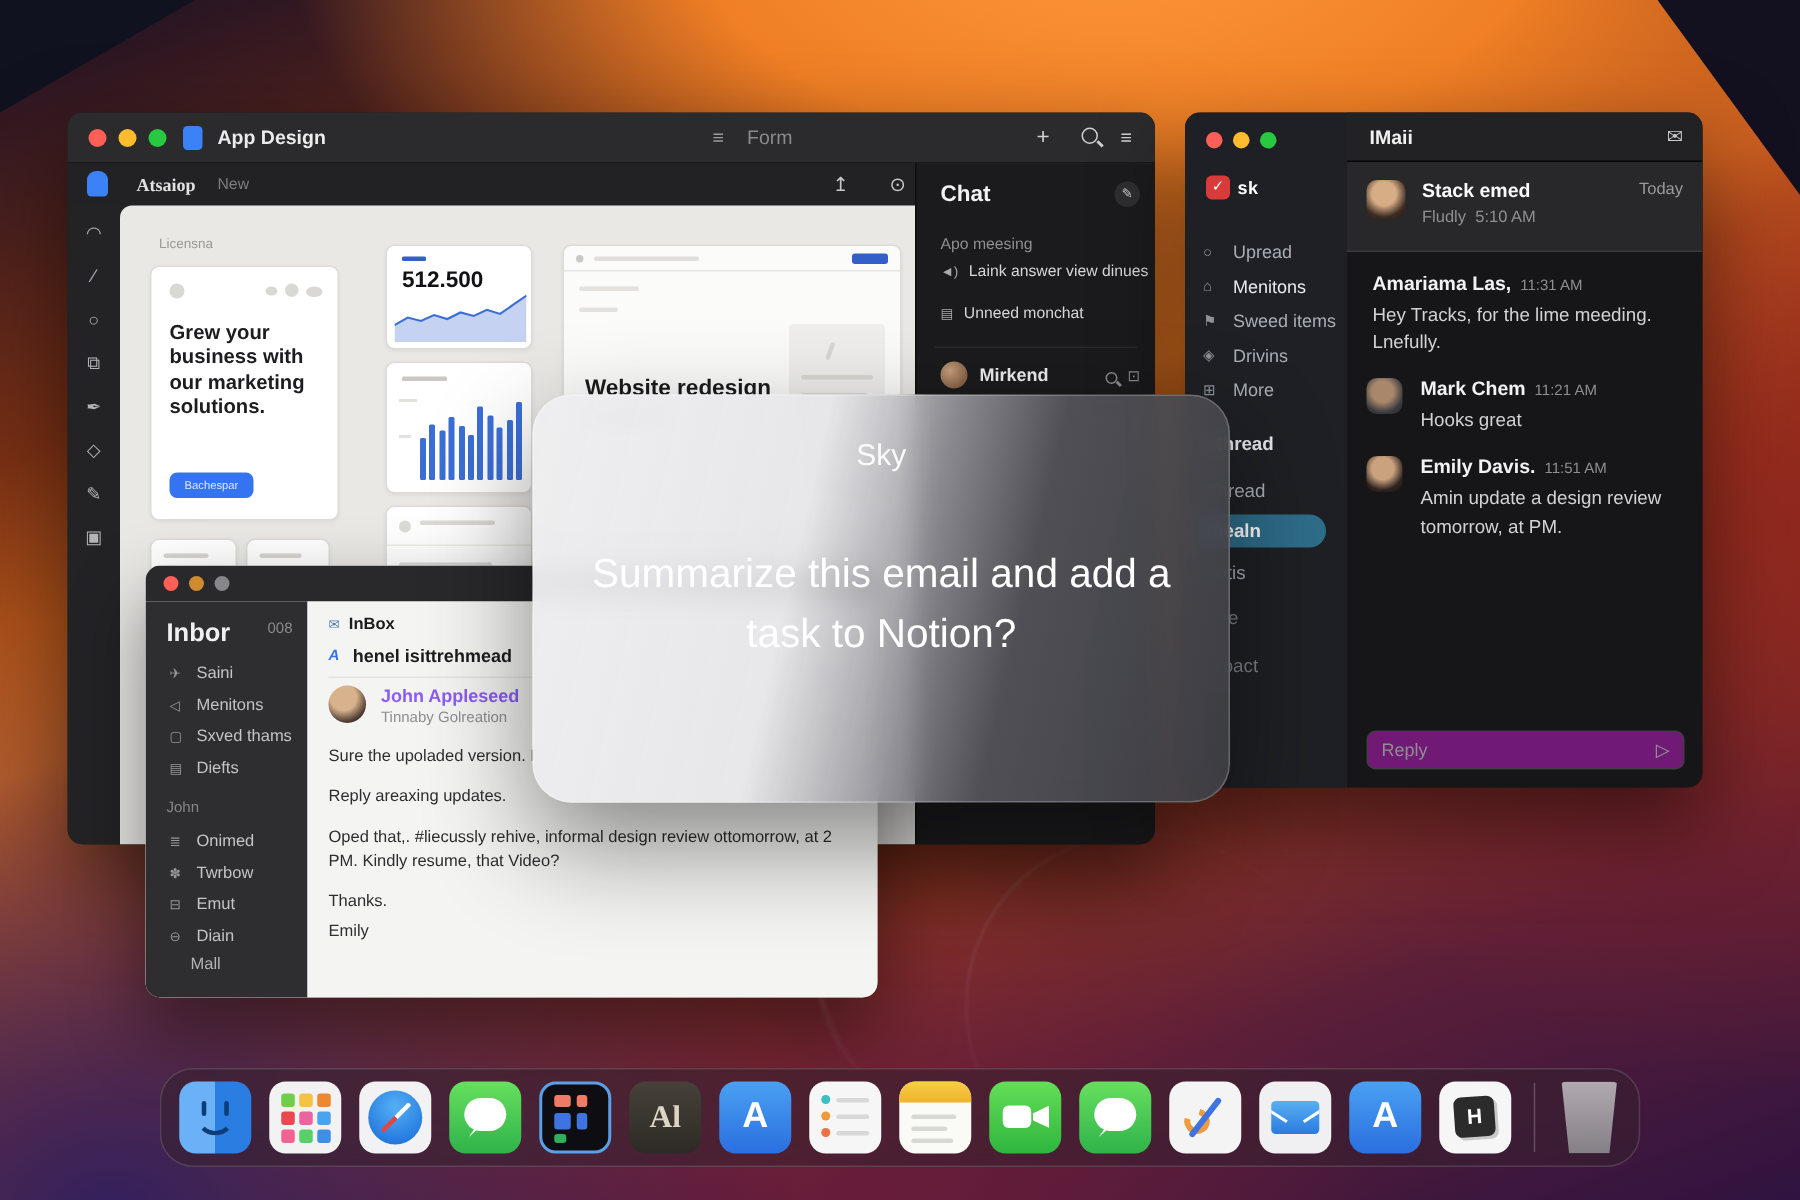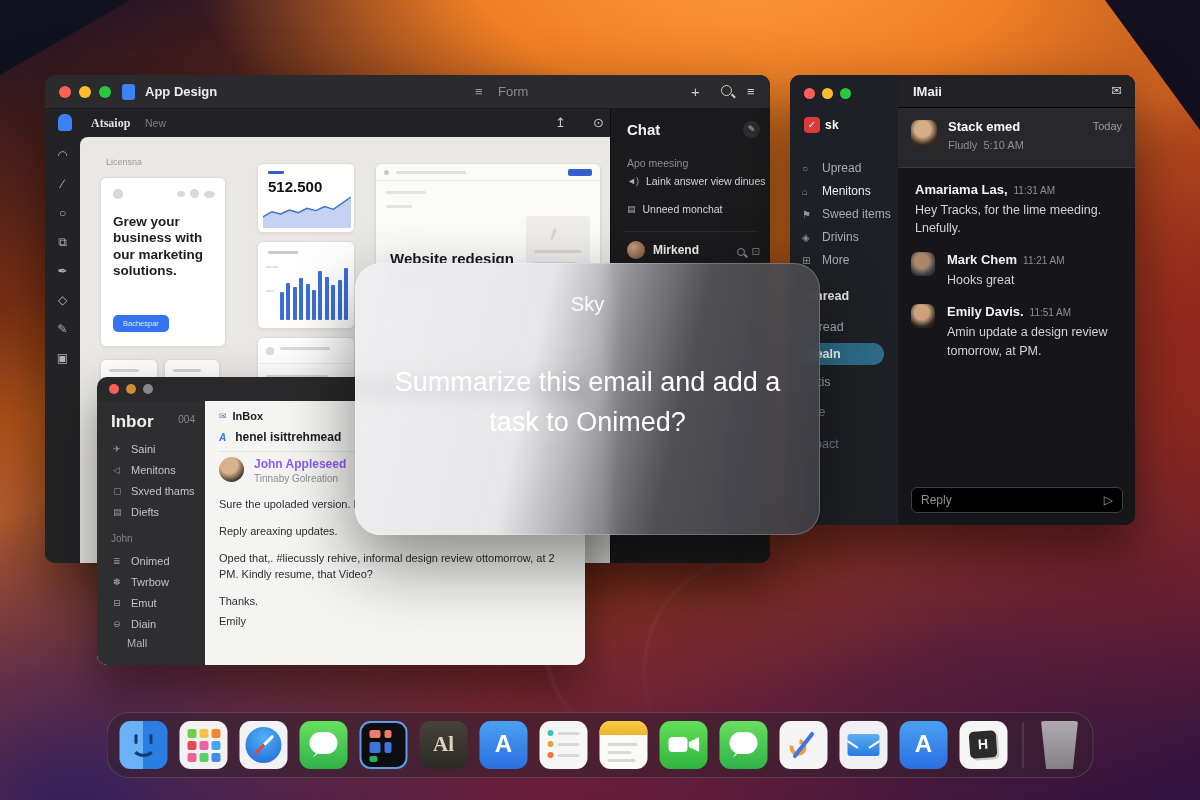--- a/index.html
+++ b/index.html
@@ -147,21 +147,21 @@
   .i-msgs{position:absolute;left:13px;top:105px;right:10px;}
   .msg{position:relative;margin-bottom:13px;}
   .msg .av{position:absolute;left:0;top:2px;width:24px;height:24px;border-radius:7px;}
   .msg .body{margin-left:36px;}
   .msg.noav .body{margin-left:4px;}
   .msg .nm{font-size:13px;font-weight:700;color:#f2f2f4;}
   .msg .tm{font-size:10px;color:#8e8e93;margin-left:6px;font-weight:400;}
   .msg .tx{margin-top:3px;font-size:12.5px;color:#d2d2d6;line-height:1.45;max-width:186px;}
   .av.man{background:radial-gradient(circle at 45% 38%,#a8876b 36%,#3a3a40 70%,#26262c);}
   .av.em{background:radial-gradient(circle at 45% 35%,#caa27e 36%,#2e2320 70%,#1c1512);}
-  .i-reply{position:absolute;left:13px;right:12px;bottom:12px;height:26px;border:1px solid #3f3f42;border-radius:6px;background:#000000;display:flex;align-items:center;padding:0 9px;}
+  .i-reply{position:absolute;left:13px;right:12px;bottom:12px;height:26px;border:1px solid #3f3f42;border-radius:6px;background:#701a75;display:flex;align-items:center;padding:0 9px;}
   .i-reply input{flex:1;background:transparent;border:none;outline:none;font-size:12px;color:#d6d6da;font-family:inherit;}
   .i-reply input::placeholder{color:#8e8e93;}
   .i-reply .snd{color:#9a9a9e;font-size:12px;}
 
   
   .siri{position:absolute;left:355px;top:263px;width:465px;height:272px;border-radius:26px;z-index:4;
     background:linear-gradient(103deg,rgba(238,238,240,.97) 0%,rgba(230,230,233,.94) 38%,rgba(150,150,156,.90) 54%,rgba(84,84,90,.92) 68%,rgba(62,62,68,.94) 100%);
     backdrop-filter:blur(7px);box-shadow:0 28px 70px rgba(0,0,0,.45),inset 0 0 0 1px rgba(255,255,255,.22);}
   .siri .who{position:absolute;left:0;right:0;top:30px;text-align:center;font-size:20px;color:rgba(255,255,255,.93);}
   .siri .ask{position:absolute;left:32px;right:32px;top:100px;text-align:center;font-size:27px;line-height:1.48;color:#fff;font-weight:400;}
@@ -445,21 +445,21 @@
 <div class="win-mail">
   <div class="m-titlebar">
     <div class="m-lights">
       <span class="tl red"></span>
       <span class="tl org"></span>
       <span class="tl gry"></span>
     </div>
   </div>
   <div class="m-side">
     <b class="m-inbox">Inbor</b>
-    <span class="m-count">004</span>
+    <span class="m-count">008</span>
     <div class="m-item" style="top:42px">
         <span class="ic">✈</span>
         <span>Saini</span>
       </div>
     <div class="m-item" style="top:63px">
         <span class="ic">◁</span>
         <span>Menitons</span>
       </div>
     <div class="m-item" style="top:84px">
         <span class="ic">▢</span>
@@ -509,21 +509,21 @@
       <p>Reply areaxing updates.</p>
       <p>Oped that,. #liecussly rehive, informal design review ottomorrow, at 2 PM. Kindly resume, that Video?</p>
       <p style="margin-bottom:4px">Thanks.</p>
       <p>Emily</p>
     </div>
   </div>
 </div>
 
 <div class="siri">
   <div class="who">Sky</div>
-  <div class="ask">Summarize this email and add a task to Onimed?</div>
+  <div class="ask">Summarize this email and add a task to Notion?</div>
 </div>
 
 <div class="dock">
   <div class="app a-finder">
       <i class="e1"></i>
       <i class="e2"></i>
       <i class="sm"></i>
     </div>
   <div class="app a-launch">
     <i style="background:#6fcf4a"></i>

